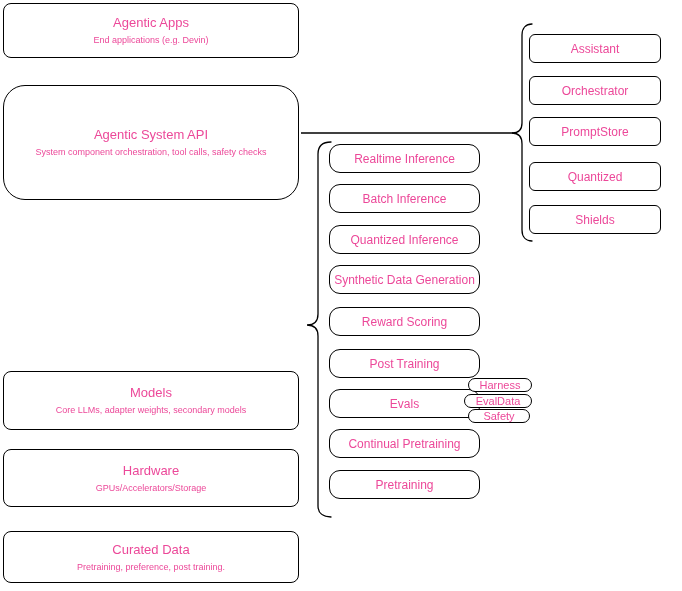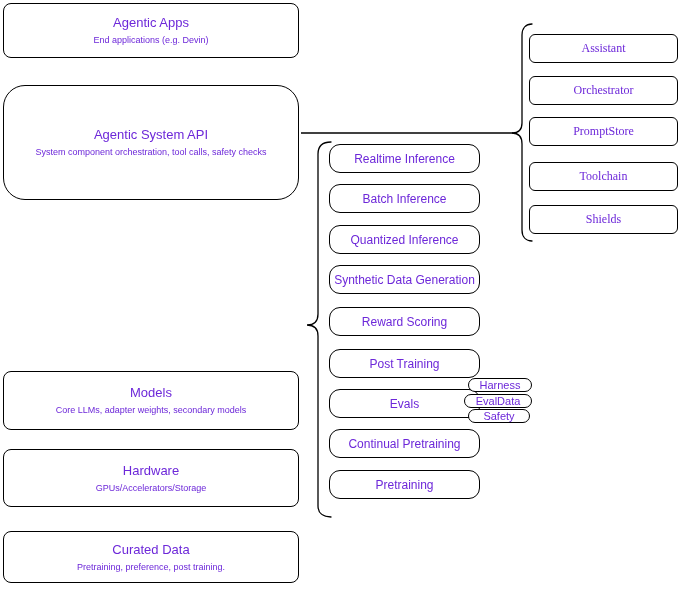--- a/index.html
+++ b/index.html
@@ -6,21 +6,21 @@
     margin: 0;
     padding: 0;
     background: #ffffff;
   }
   .canvas {
     position: relative;
     width: 682px;
     height: 591px;
     background: #ffffff;
     font-family: "Liberation Sans", sans-serif;
-    color: #6d28d9;
+    color: #ec4899;
     overflow: hidden;
   }
   .overlay {
     position: absolute;
     left: 0;
     top: 0;
     width: 682px;
     height: 591px;
     pointer-events: none;
   }
@@ -57,21 +57,21 @@
     border: 1.3px solid #000000;
     border-radius: 11px;
     display: flex;
     align-items: center;
     justify-content: center;
     font-size: 12px;
     white-space: nowrap;
     z-index: 2;
   }
   .mnode { left: 329px; width: 151px; }
-  .rnode { left: 529px; width: 149px; border-radius: 6px; font-family: Liberation Serif, serif; }
+  .rnode { left: 529px; width: 132px; border-radius: 6px; }
   .pill {
     position: absolute;
     box-sizing: border-box;
     height: 14px;
     background: #ffffff;
     border: 1.3px solid #000000;
     border-radius: 8px;
     display: flex;
     align-items: center;
     justify-content: center;
@@ -132,16 +132,16 @@
   <div class="mnode" style="top:429px">Continual Pretraining</div>
   <div class="mnode" style="top:470px">Pretraining</div>
 
   <div class="pill" style="left:468px;top:378px;width:64px">Harness</div>
   <div class="pill" style="left:464px;top:394px;width:68px">EvalData</div>
   <div class="pill" style="left:468px;top:409px;width:62px">Safety</div>
 
   <div class="rnode" style="top:34px">Assistant</div>
   <div class="rnode" style="top:76px">Orchestrator</div>
   <div class="rnode" style="top:117px">PromptStore</div>
-  <div class="rnode" style="top:162px">Toolchain</div>
+  <div class="rnode" style="top:162px">Quantized</div>
   <div class="rnode" style="top:205px">Shields</div>
 
 </div>
 
 </body></html>

